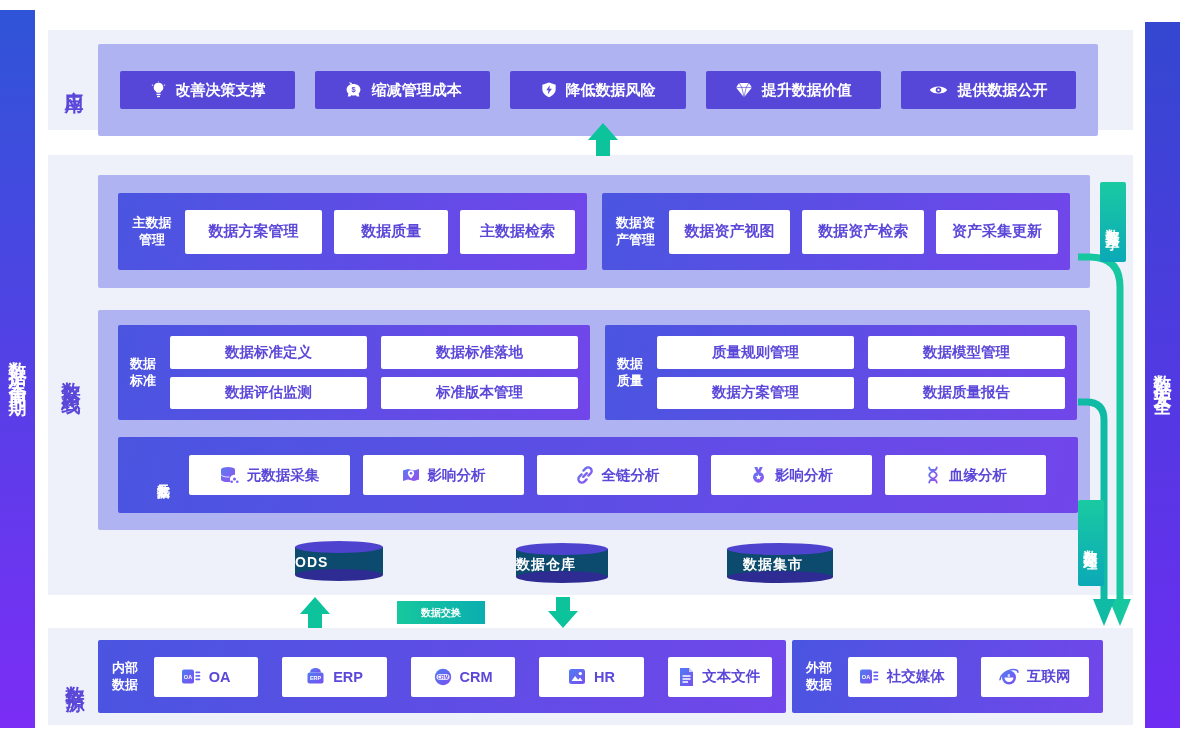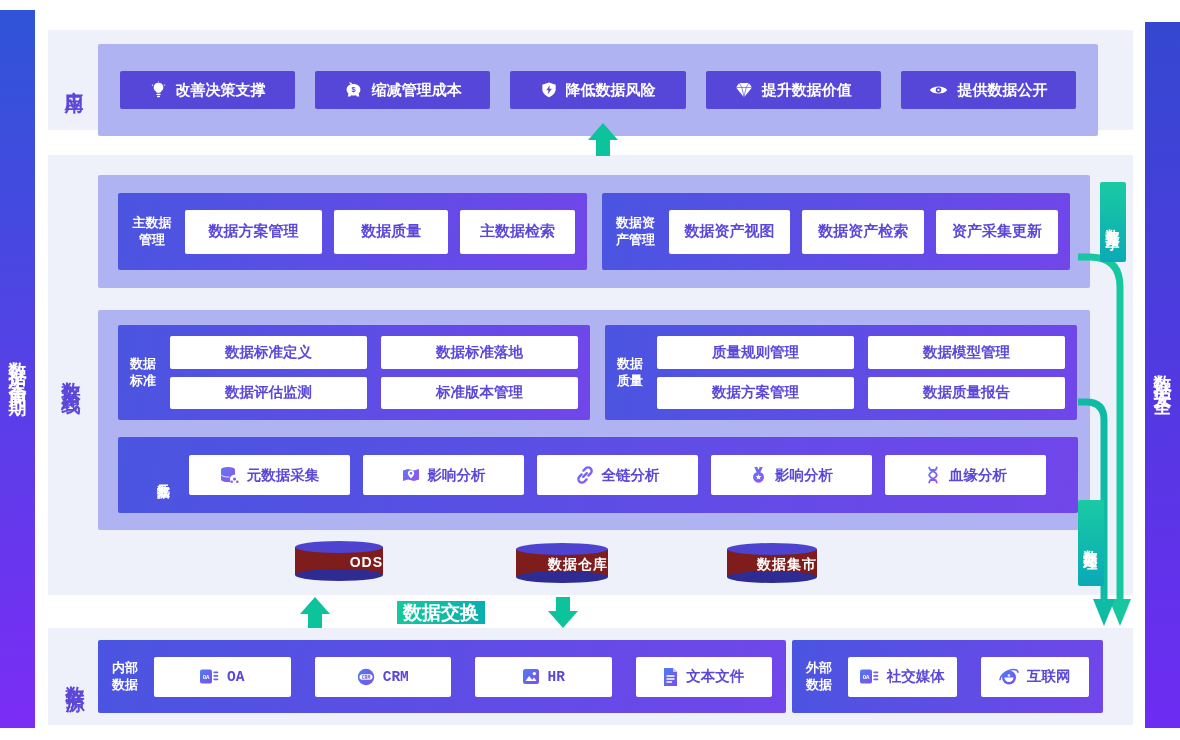--- a/index.html
+++ b/index.html
@@ -47,43 +47,43 @@
         font-size:15px;font-weight:bold;display:flex;align-items:center;justify-content:center;gap:9px;}
   .chips{flex:1;display:flex;gap:12px;}
   .chip-white{flex:1;height:44px;background:#fff;border-radius:2px;color:#5b48d9;font-size:15px;
         font-weight:bold;display:flex;align-items:center;justify-content:center;gap:8px;}
   .grid-chips{flex:1;display:grid;grid-template-columns:1fr 1fr;gap:8px 14px;height:100%;}
   .grid-chips .chip-white{height:auto;font-size:14.5px;}
   .blk-meta .chip-white{height:40px;font-size:14.5px;}
   .src-chips .chip-white{height:40px;font-size:14.5px;}
   .ic{display:inline-flex;align-items:center;justify-content:center;line-height:0;}
   
-  .cyl{position:absolute;height:28px;background:#7f1d1d;text-align:right;}
+  .cyl{position:absolute;height:28px;background:#0c4a6e;text-align:left;}
   .cyl::before{content:"";position:absolute;left:0;right:0;top:-6px;height:12px;border-radius:50%;
         background:#4d43cf;}
   .cyl::after{content:"";position:absolute;left:0;right:0;bottom:-6px;height:12px;border-radius:50%;
         background:#2e2b93;}
   .cyl span{position:relative;z-index:2;color:#fff;font-size:14px;font-weight:bold;
         line-height:30px;letter-spacing:1px;}
   .cyl-ods{left:247px;top:392px;width:88px;}
   .cyl-dw{left:468px;top:394px;width:92px;}
-  .cyl-dm{left:679px;top:394px;width:90px;}
+  .cyl-dm{left:679px;top:394px;width:90px;padding-left:16px;}
   
   .src-internal{position:absolute;left:50px;top:12px;width:688px;height:73px;padding:16px 14px;gap:12px;}
   .src-external{position:absolute;left:744px;top:12px;width:311px;height:73px;padding:0 14px;gap:12px;}
-  .src-chips{flex:1;display:flex;gap:24px;font-family:Liberation Mono, monospace;}
+  .src-chips{flex:1;display:flex;gap:24px;}
   
   .vtag{position:absolute;background:linear-gradient(180deg,#1acaa2,#0ba9b7);color:#fff;
         display:flex;align-items:center;justify-content:center;z-index:6;border-radius:2px;}
   .vtag span{writing-mode:vertical-rl;text-orientation:upright;font-size:14px;font-weight:bold;
         letter-spacing:2px;}
   .tag-share{left:1100px;top:182px;width:26px;height:80px;}
   .tag-process{left:1078px;top:500px;width:26px;height:86px;}
   .tag-exchange{position:absolute;left:397px;top:601px;width:88px;height:23px;z-index:6;
-        background:linear-gradient(90deg,#16c89d,#0aaeb0);color:#fff;font-size:19px;font-weight:bold;
+        background:linear-gradient(90deg,#16c89d,#0aaeb0);color:#fff;font-size:10px;font-weight:bold;
         display:flex;align-items:center;justify-content:center;}
   
   .overlay{position:absolute;left:0;top:0;z-index:5;pointer-events:none;}
 </style>
 </head>
 <body>
 
 <svg width="0" height="0" style="position:absolute">
   <defs>
     <linearGradient id="ig" x1="0" y1="0" x2="1" y2="1">
@@ -276,20 +276,30 @@
                 <text x="6" y="10.8" font-size="5.6" font-weight="bold" fill="#fff" text-anchor="middle">OA</text>
                 <rect x="13.3" y="3.5" width="5" height="1.7" rx=".8" fill="url(#igb)"></rect>
                 <rect x="13.3" y="7" width="5" height="1.7" rx=".8" fill="url(#igb)"></rect>
                 <rect x="13.3" y="10.5" width="5" height="1.7" rx=".8" fill="url(#igb)"></rect>
               </svg>
           </span>
           <span>OA</span>
         </div>
         <div class="chip-white">
           <span class="ic">
+            <svg width="19" height="17" viewBox="0 0 19 17">
+                <path fill="url(#igb)" d="M4 4.5a5.5 4.5 0 0 1 11 0z"></path>
+                <rect x="1.5" y="4.5" width="16" height="11" rx="2" fill="url(#igb)"></rect>
+                <text x="9.5" y="12" font-size="5.4" font-weight="bold" fill="#fff" text-anchor="middle">ERP</text>
+              </svg>
+          </span>
+          <span>ERP</span>
+        </div>
+        <div class="chip-white">
+          <span class="ic">
             <svg width="18" height="18" viewBox="0 0 18 18">
                 <circle cx="9" cy="9" r="8.2" fill="url(#igb)"></circle>
                 <rect x="2.5" y="6.2" width="13" height="5.6" rx="2.8" fill="#fff"></rect>
                 <text x="9" y="10.8" font-size="4.8" font-weight="bold" fill="#6b53e8" text-anchor="middle">CRM</text>
               </svg>
           </span>
           <span>CRM</span>
         </div>
         <div class="chip-white">
           <span class="ic">

